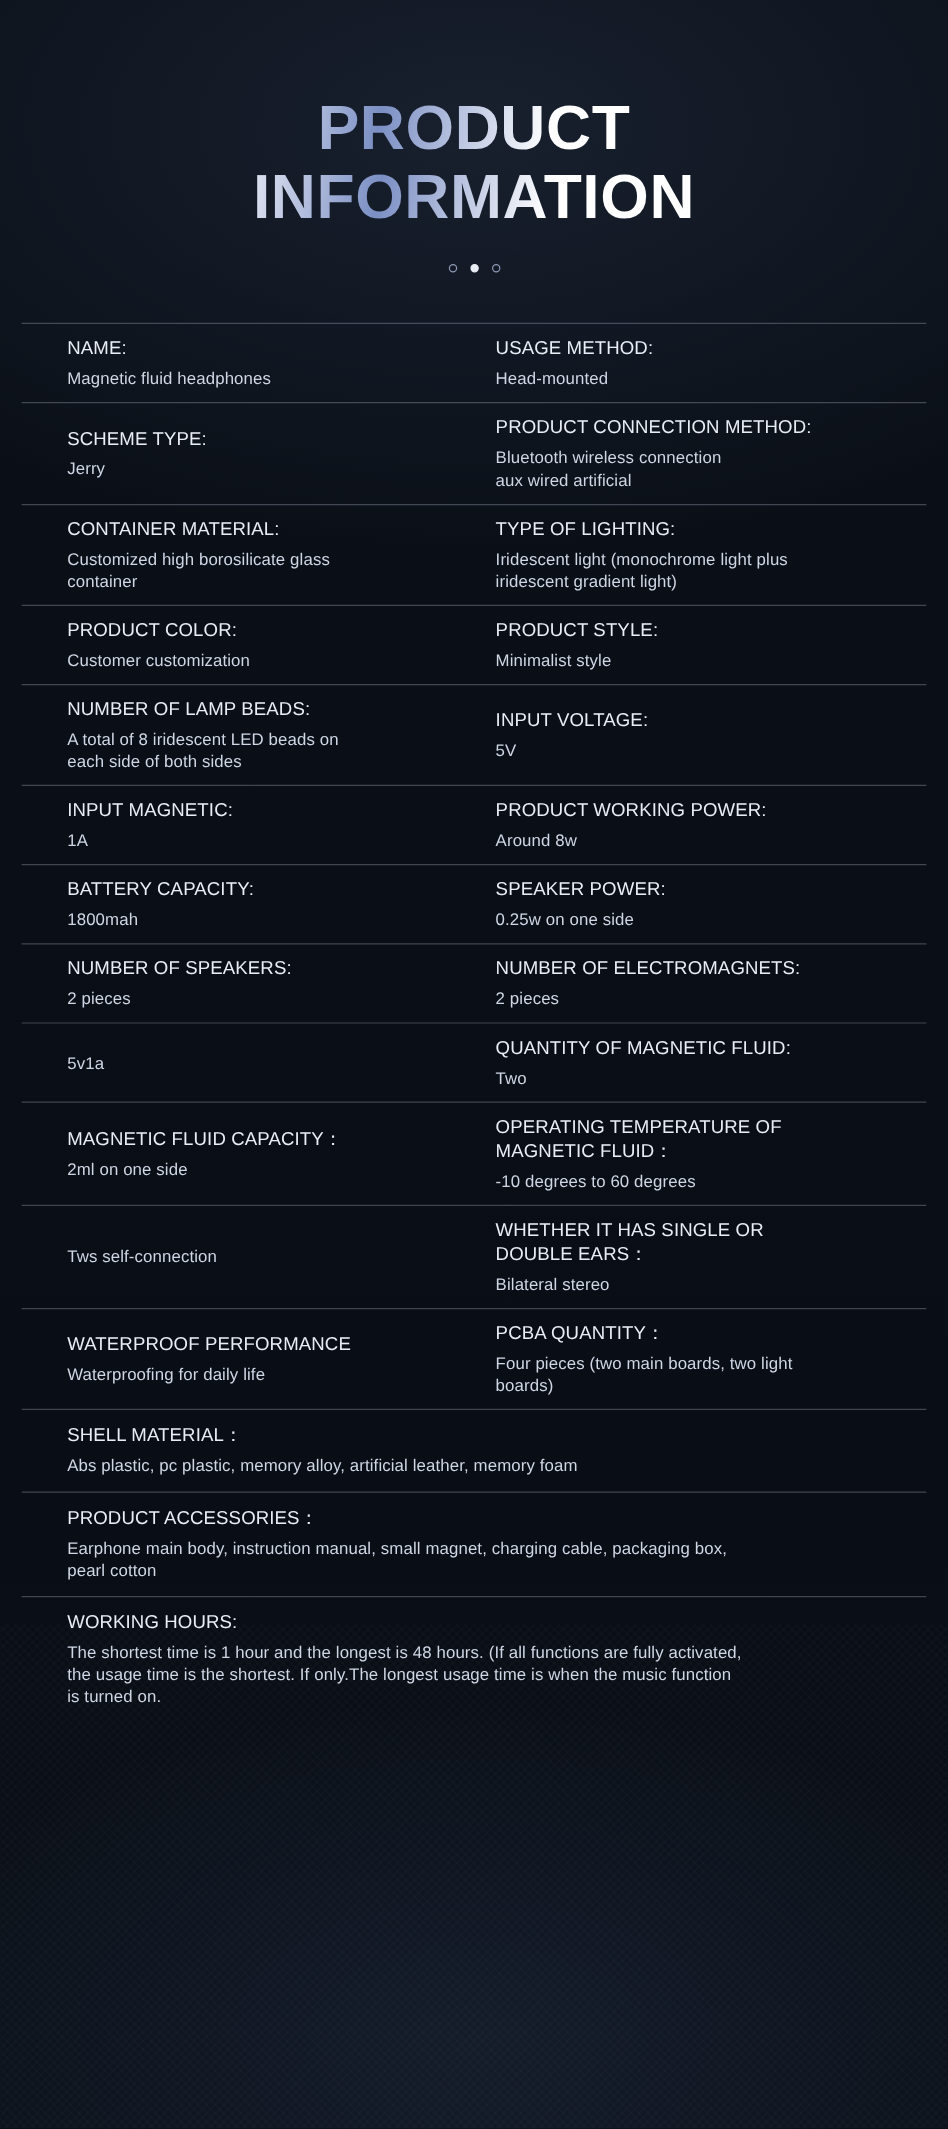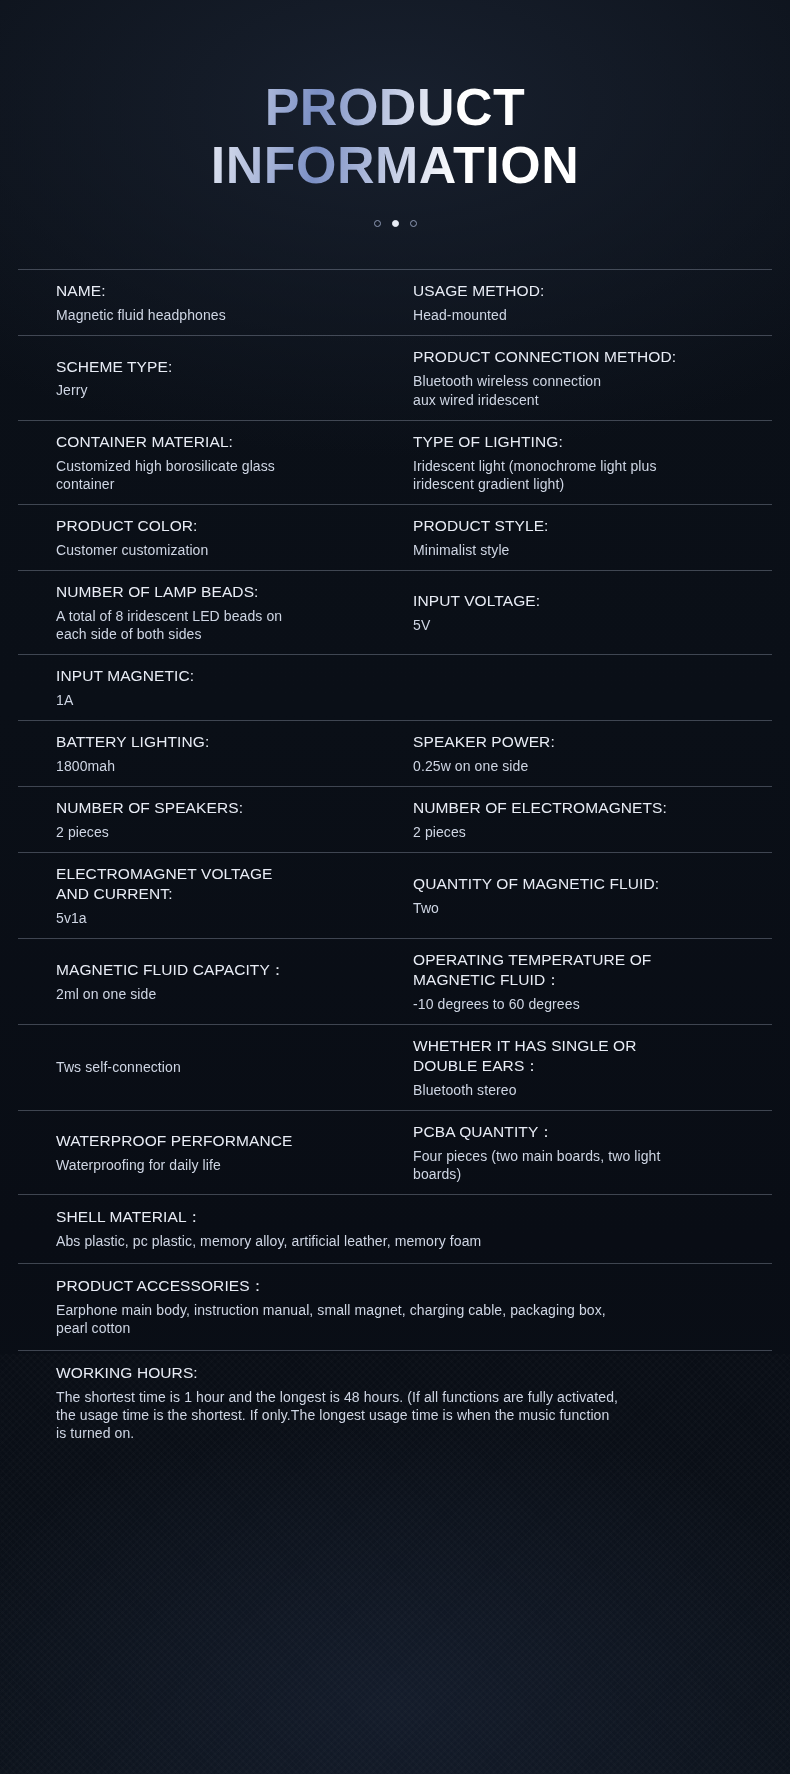--- a/index.html
+++ b/index.html
@@ -134,21 +134,21 @@
 
 
     <div class="row">
       <div class="cell">
         <div class="lbl">SCHEME TYPE:</div>
         <div class="val">Jerry</div>
       </div>
       <div class="cell right">
         <div class="lbl">PRODUCT CONNECTION METHOD:</div>
         <div class="val">Bluetooth wireless connection
-aux wired iridescent</div>
+aux wired artificial</div>
       </div>
     </div>
 
     <div class="row">
       <div class="cell">
         <div class="lbl">CONTAINER MATERIAL:</div>
         <div class="val">Customized high borosilicate glass
 container</div>
       </div>
       <div class="cell right">
@@ -179,25 +179,29 @@
         <div class="lbl">INPUT VOLTAGE:</div>
         <div class="val">5V</div>
       </div>
     </div>
 
     <div class="row">
       <div class="cell">
         <div class="lbl">INPUT MAGNETIC:</div>
         <div class="val">1A</div>
       </div>
-    </div>
-
-    <div class="row">
-      <div class="cell">
-        <div class="lbl">BATTERY LIGHTING:</div>
+      <div class="cell right">
+        <div class="lbl">PRODUCT WORKING POWER:</div>
+        <div class="val">Around 8w</div>
+      </div>
+    </div>
+
+    <div class="row">
+      <div class="cell">
+        <div class="lbl">BATTERY CAPACITY:</div>
         <div class="val">1800mah</div>
       </div>
       <div class="cell right">
         <div class="lbl">SPEAKER POWER:</div>
         <div class="val">0.25w on one side</div>
       </div>
     </div>
 
     <div class="row">
       <div class="cell">
@@ -205,22 +209,20 @@
         <div class="val">2 pieces</div>
       </div>
       <div class="cell right">
         <div class="lbl">NUMBER OF ELECTROMAGNETS:</div>
         <div class="val">2 pieces</div>
       </div>
     </div>
 
     <div class="row">
       <div class="cell">
-        <div class="lbl">ELECTROMAGNET VOLTAGE
-AND CURRENT:</div>
         <div class="val">5v1a</div>
       </div>
       <div class="cell right">
         <div class="lbl">QUANTITY OF MAGNETIC FLUID:</div>
         <div class="val">Two</div>
       </div>
     </div>
 
     <div class="row">
       <div class="cell">
@@ -234,21 +236,21 @@
       </div>
     </div>
 
     <div class="row">
       <div class="cell">
         <div class="val">Tws self-connection</div>
       </div>
       <div class="cell right">
         <div class="lbl">WHETHER IT HAS SINGLE OR
 DOUBLE EARS：</div>
-        <div class="val">Bluetooth stereo</div>
+        <div class="val">Bilateral stereo</div>
       </div>
     </div>
 
     <div class="row">
       <div class="cell">
         <div class="lbl">WATERPROOF PERFORMANCE</div>
         <div class="val">Waterproofing for daily life</div>
       </div>
       <div class="cell right">
         <div class="lbl">PCBA QUANTITY：</div>

